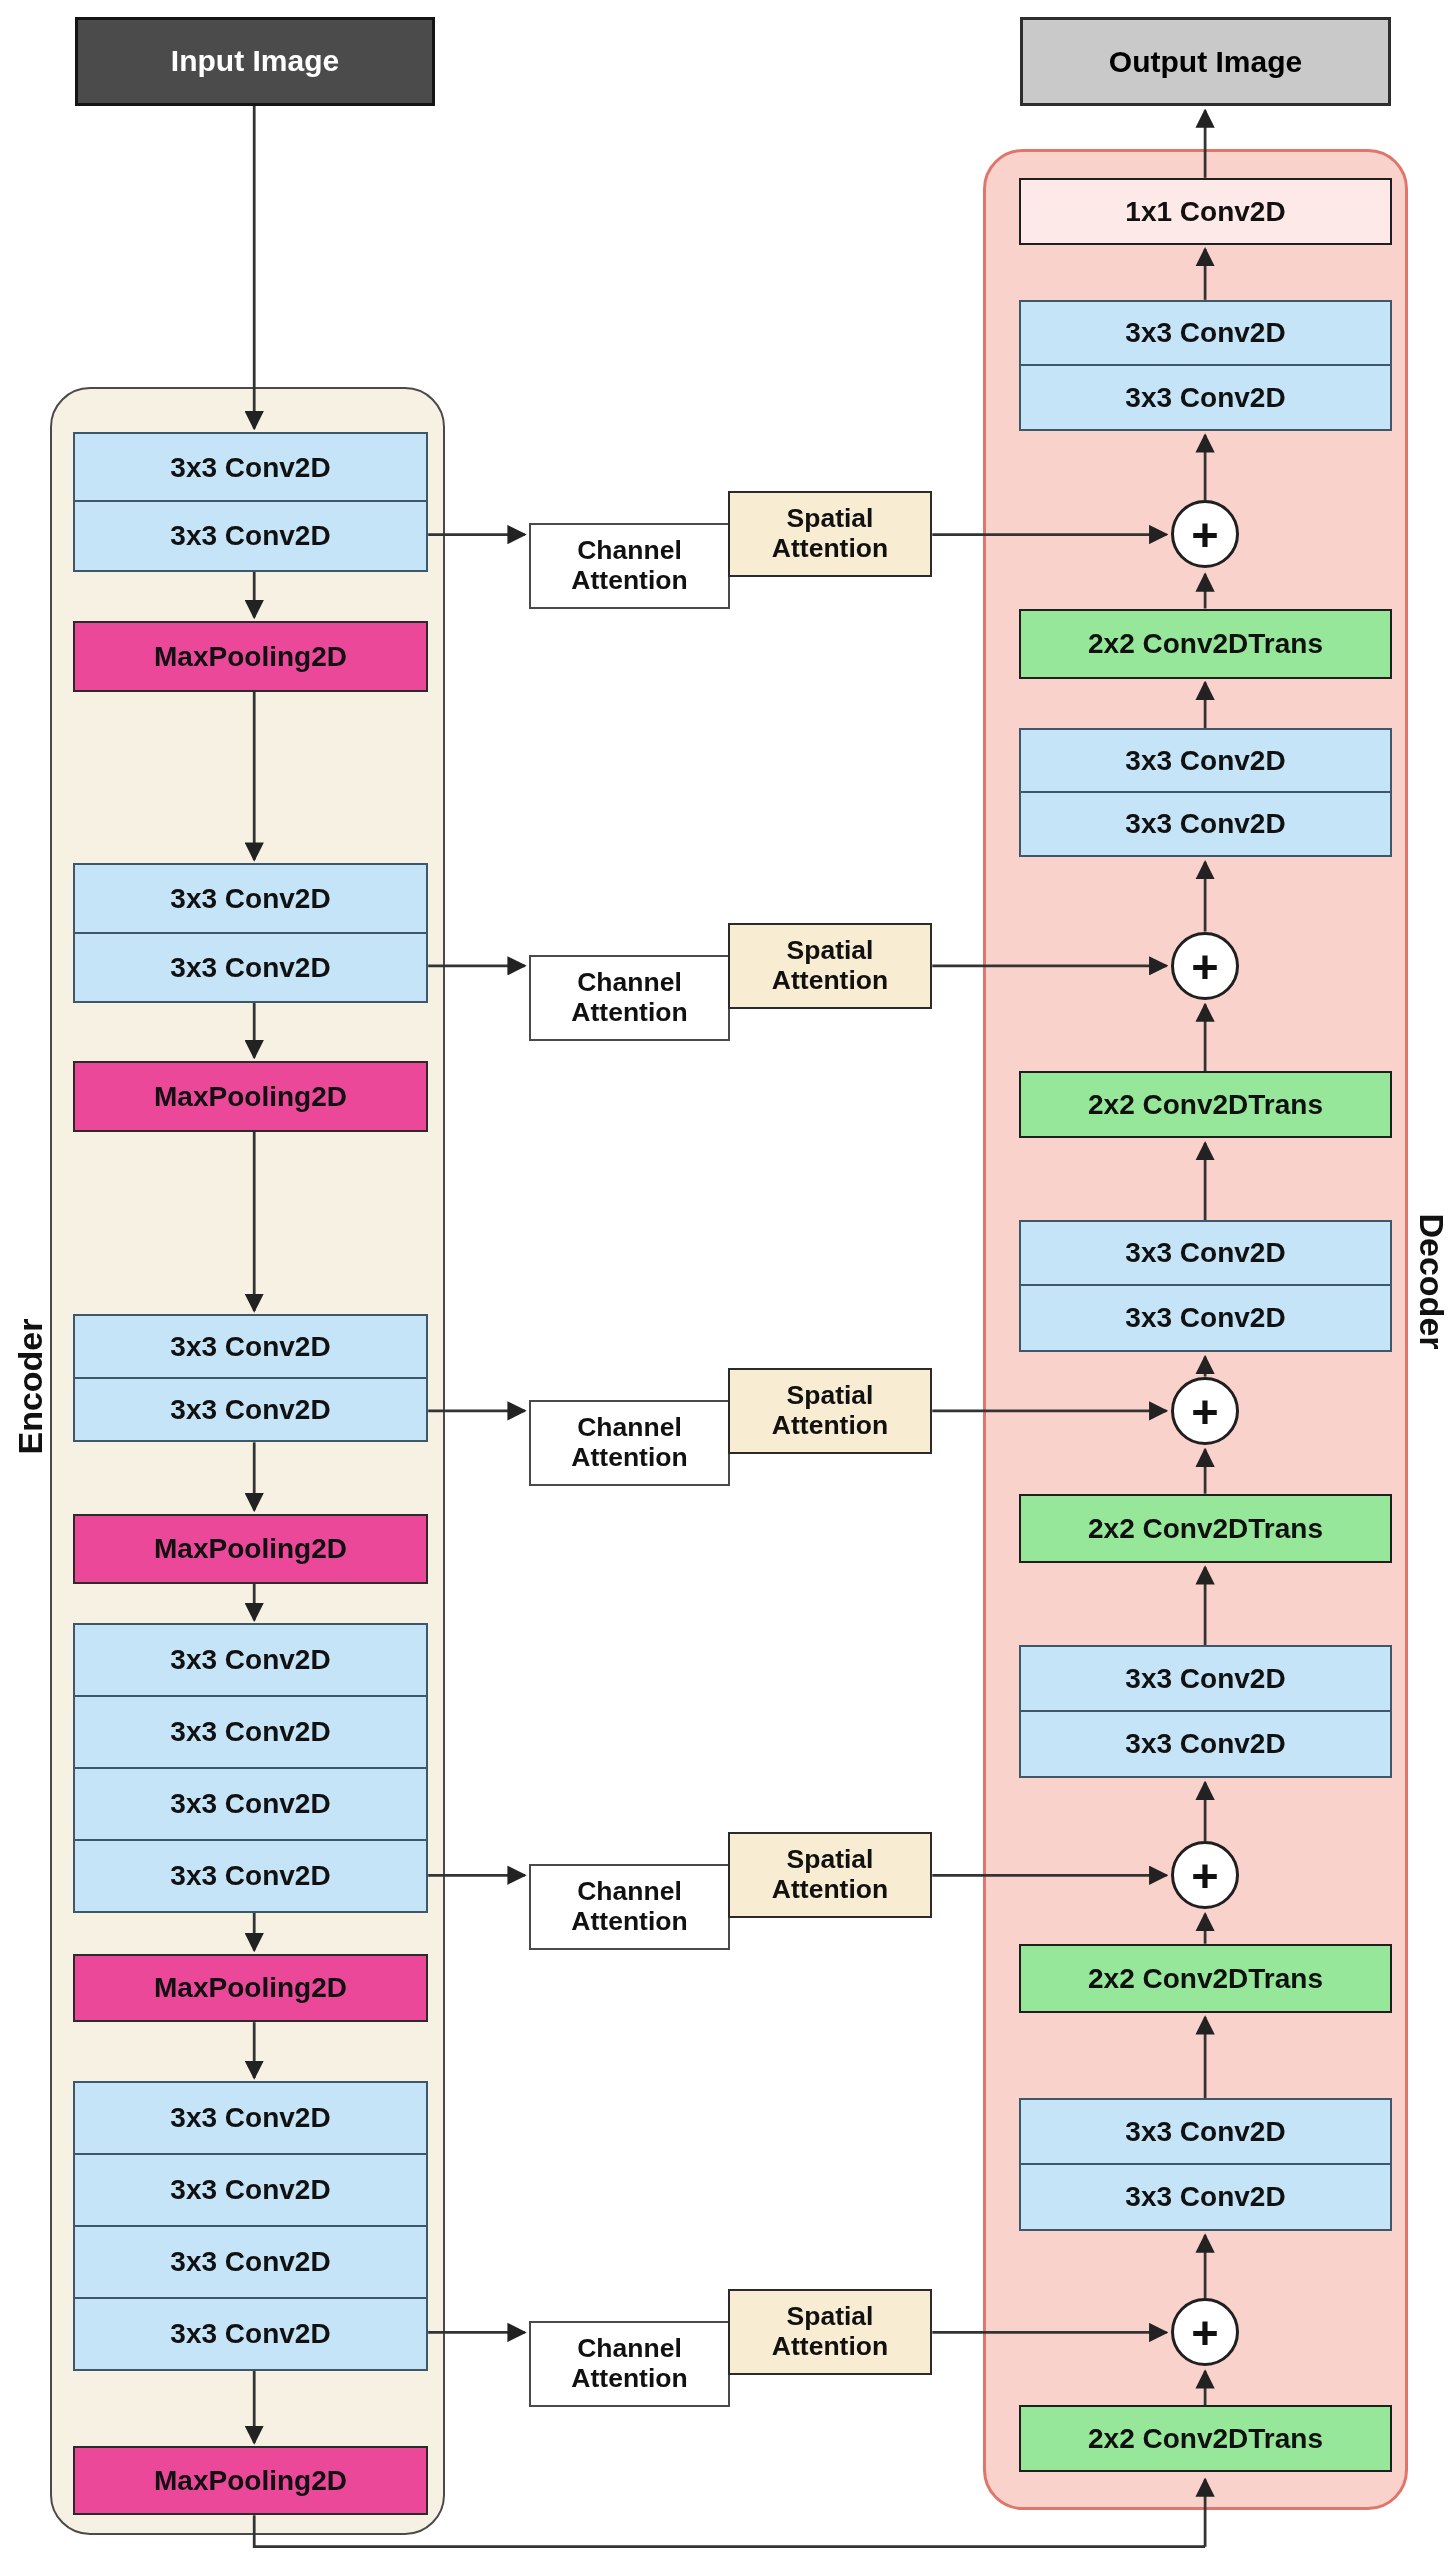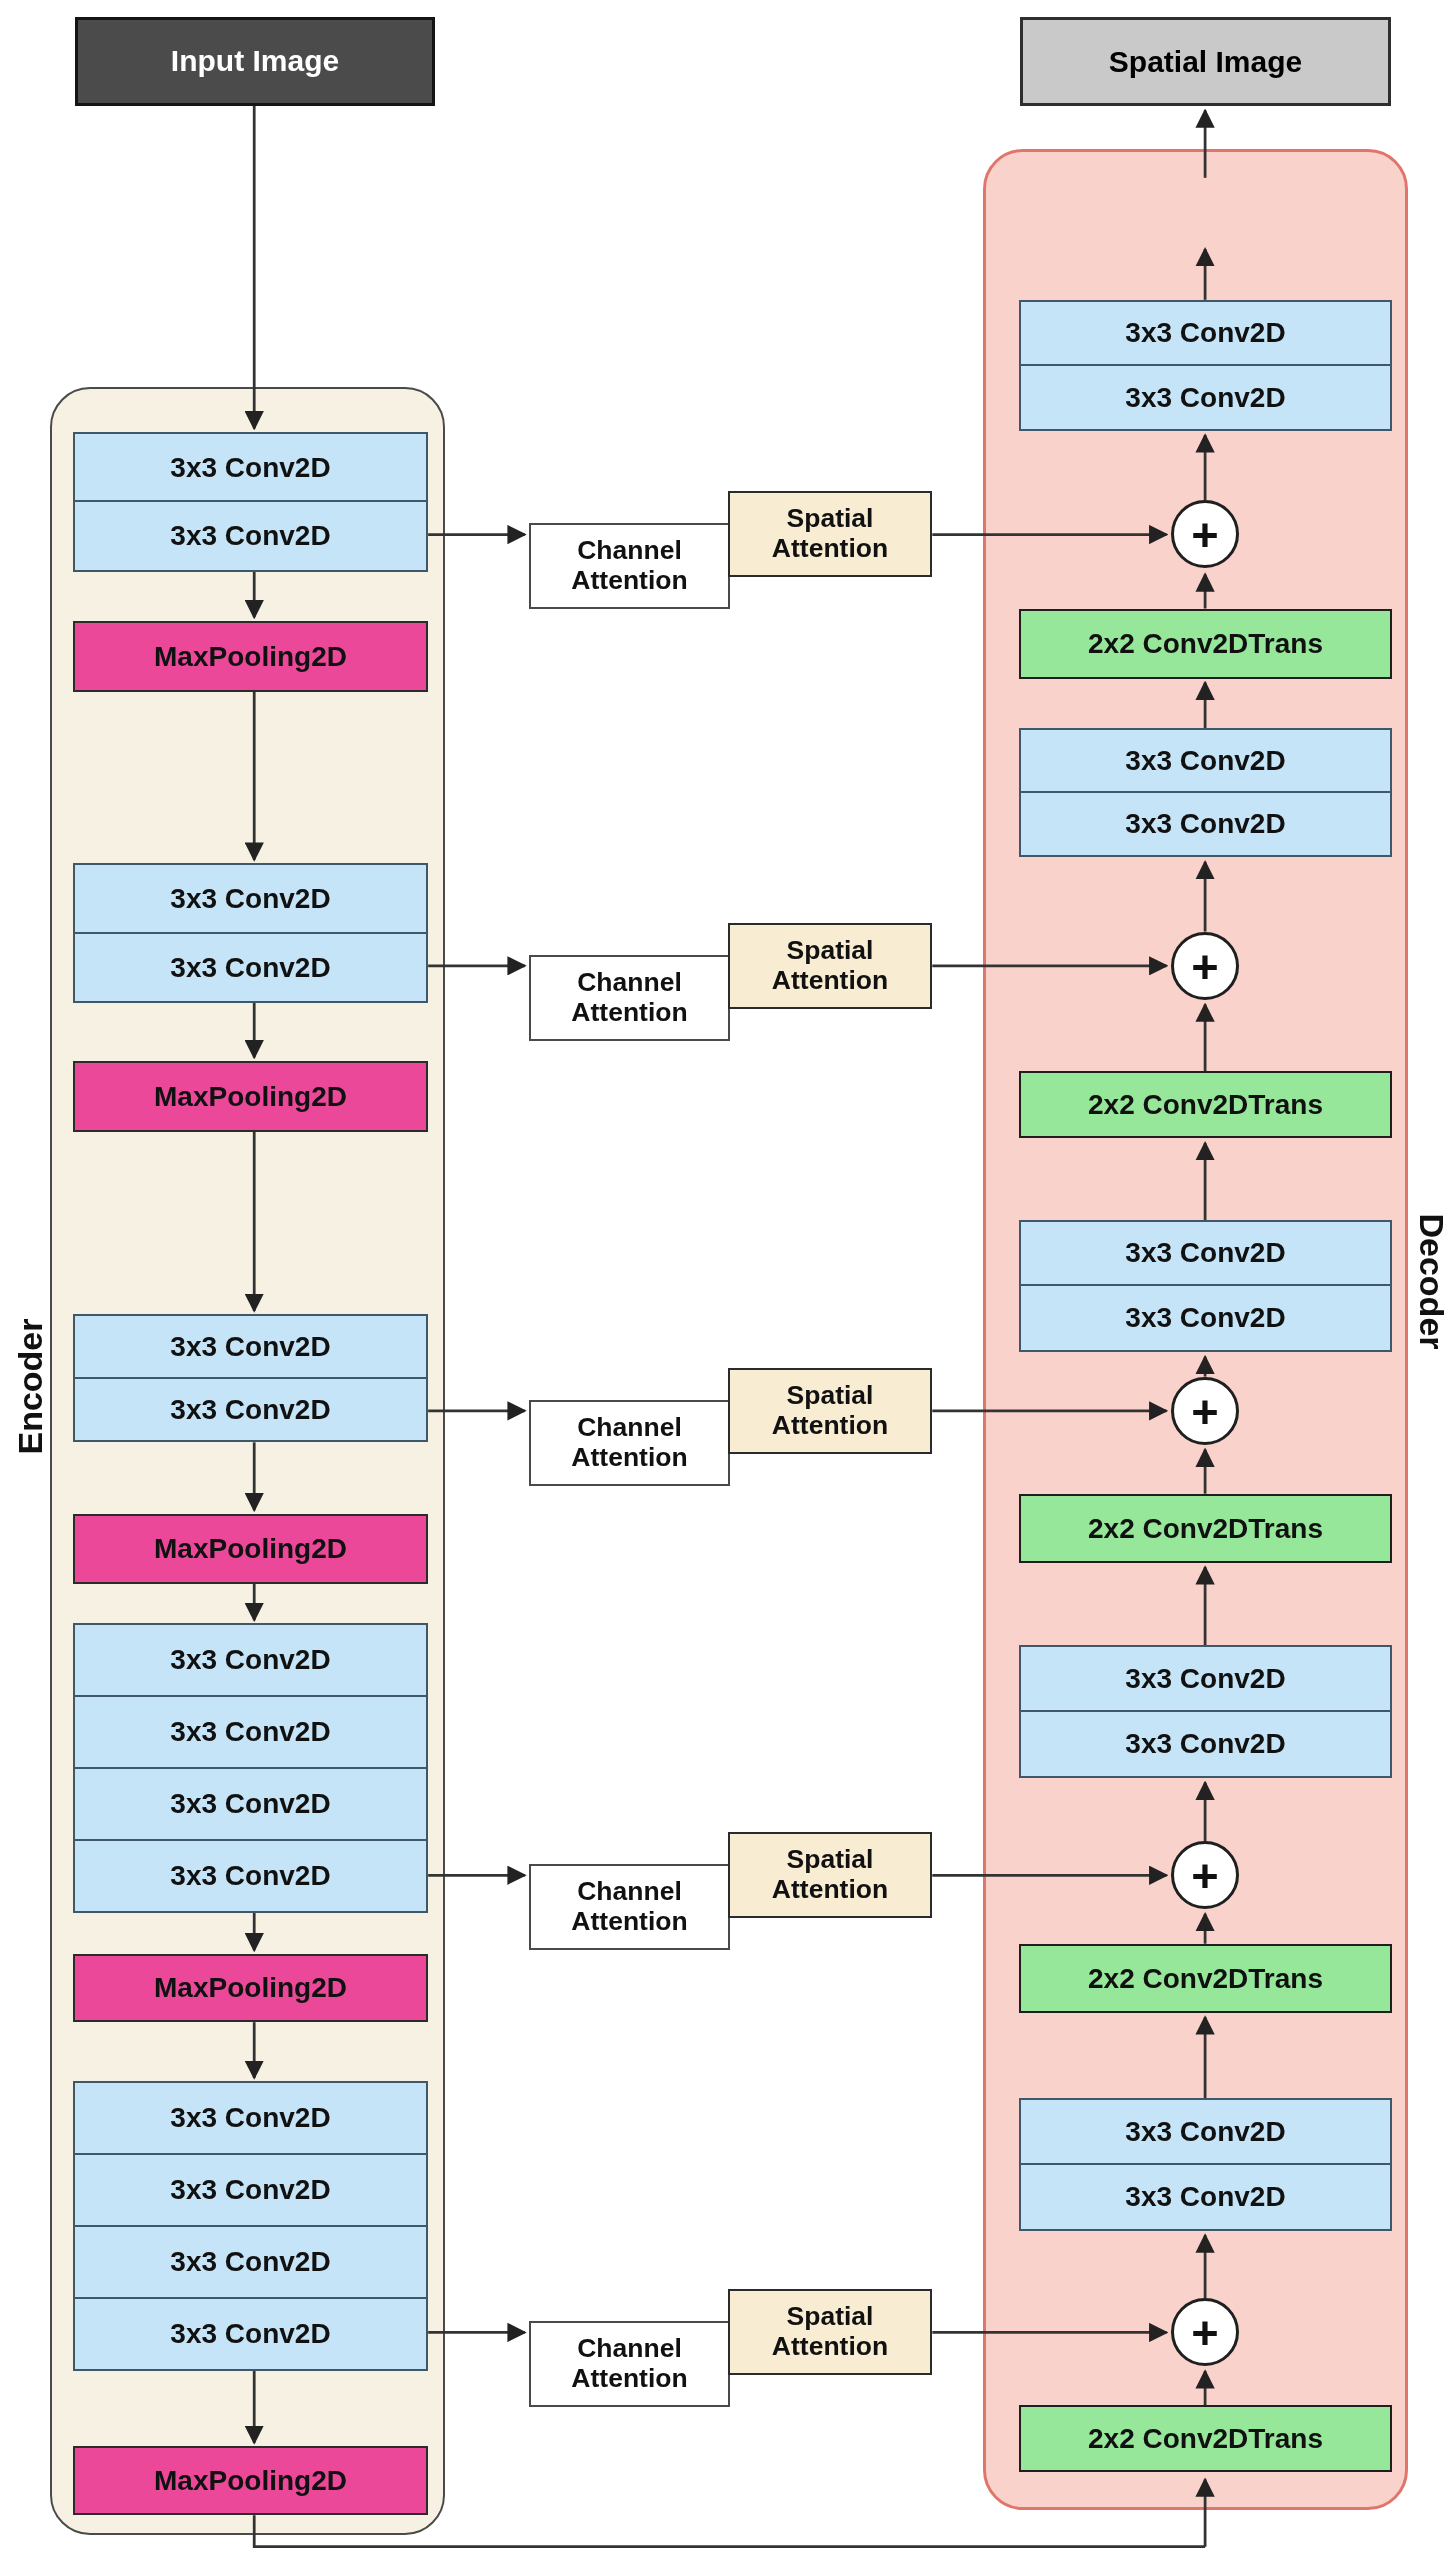--- a/index.html
+++ b/index.html
@@ -79,21 +79,21 @@
       <path d="M2182 1687 V1561" marker-end="url(#ah)"></path>
       <path d="M2182 1319 V1236" marker-end="url(#ah)"></path>
       <path d="M2182 1102 V1040" marker-end="url(#ah)"></path>
       <path d="M2182 906 V788" marker-end="url(#ah)"></path>
       <path d="M2182 543 V451" marker-end="url(#ah)"></path>
       <path d="M2182 322 V200" marker-end="url(#ah)"></path>
     </g>
   </svg>
 
   <div class="box io input" style="left:75px;top:16.6px;width:360px;height:89px">Input Image</div>
-  <div class="box io output" style="left:1020px;top:17px;width:371px;height:89px">Spatial Image</div>
+  <div class="box io output" style="left:1020px;top:17px;width:371px;height:89px">Output Image</div>
 
   <div class="rot-label" style="left:-53px;top:1367px;transform:rotate(-90deg)">Encoder</div>
   <div class="rot-label" style="left:1348px;top:1262px;transform:rotate(90deg)">Decoder</div>
 
   <div class="box conv" style="left:73px;top:432px;width:355px;height:71px">3x3 Conv2D</div>
   <div class="box conv" style="left:73px;top:500px;width:355px;height:72px">3x3 Conv2D</div>
   <div class="box pool" style="left:73px;top:621px;width:355px;height:71px">MaxPooling2D</div>
 
   <div class="box conv" style="left:73px;top:863px;width:355px;height:71px">3x3 Conv2D</div>
   <div class="box conv" style="left:73px;top:932px;width:355px;height:71px">3x3 Conv2D</div>
@@ -119,20 +119,21 @@
   <div class="box att spatial" style="left:728px;top:491px;width:204px;height:86px">Spatial Attention</div>
   <div class="box att channel" style="left:529px;top:923px;width:201px;height:86px">Channel Attention</div>
   <div class="box att spatial" style="left:728px;top:923px;width:204px;height:86px">Spatial Attention</div>
   <div class="box att channel" style="left:529px;top:1368px;width:201px;height:86px">Channel Attention</div>
   <div class="box att spatial" style="left:728px;top:1368px;width:204px;height:86px">Spatial Attention</div>
   <div class="box att channel" style="left:529px;top:1832px;width:201px;height:86px">Channel Attention</div>
   <div class="box att spatial" style="left:728px;top:1832px;width:204px;height:86px">Spatial Attention</div>
   <div class="box att channel" style="left:529px;top:2289px;width:201px;height:86px">Channel Attention</div>
   <div class="box att spatial" style="left:728px;top:2289px;width:204px;height:86px">Spatial Attention</div>
 
+  <div class="box c1x1" style="left:1019px;top:178px;width:373px;height:67px">1x1 Conv2D</div>
 
   <div class="box conv" style="left:1019px;top:300px;width:373px;height:66px">3x3 Conv2D</div>
   <div class="box conv" style="left:1019px;top:364px;width:373px;height:67px">3x3 Conv2D</div>
   <div class="box plus" style="left:1171px;top:500px;width:68px;height:68px">+</div>
   <div class="box trans" style="left:1019px;top:609px;width:373px;height:70px">2x2 Conv2DTrans</div>
 
   <div class="box conv" style="left:1019px;top:728px;width:373px;height:65px">3x3 Conv2D</div>
   <div class="box conv" style="left:1019px;top:791px;width:373px;height:66px">3x3 Conv2D</div>
   <div class="box plus" style="left:1171px;top:932px;width:68px;height:68px">+</div>
   <div class="box trans" style="left:1019px;top:1071px;width:373px;height:67px">2x2 Conv2DTrans</div>

